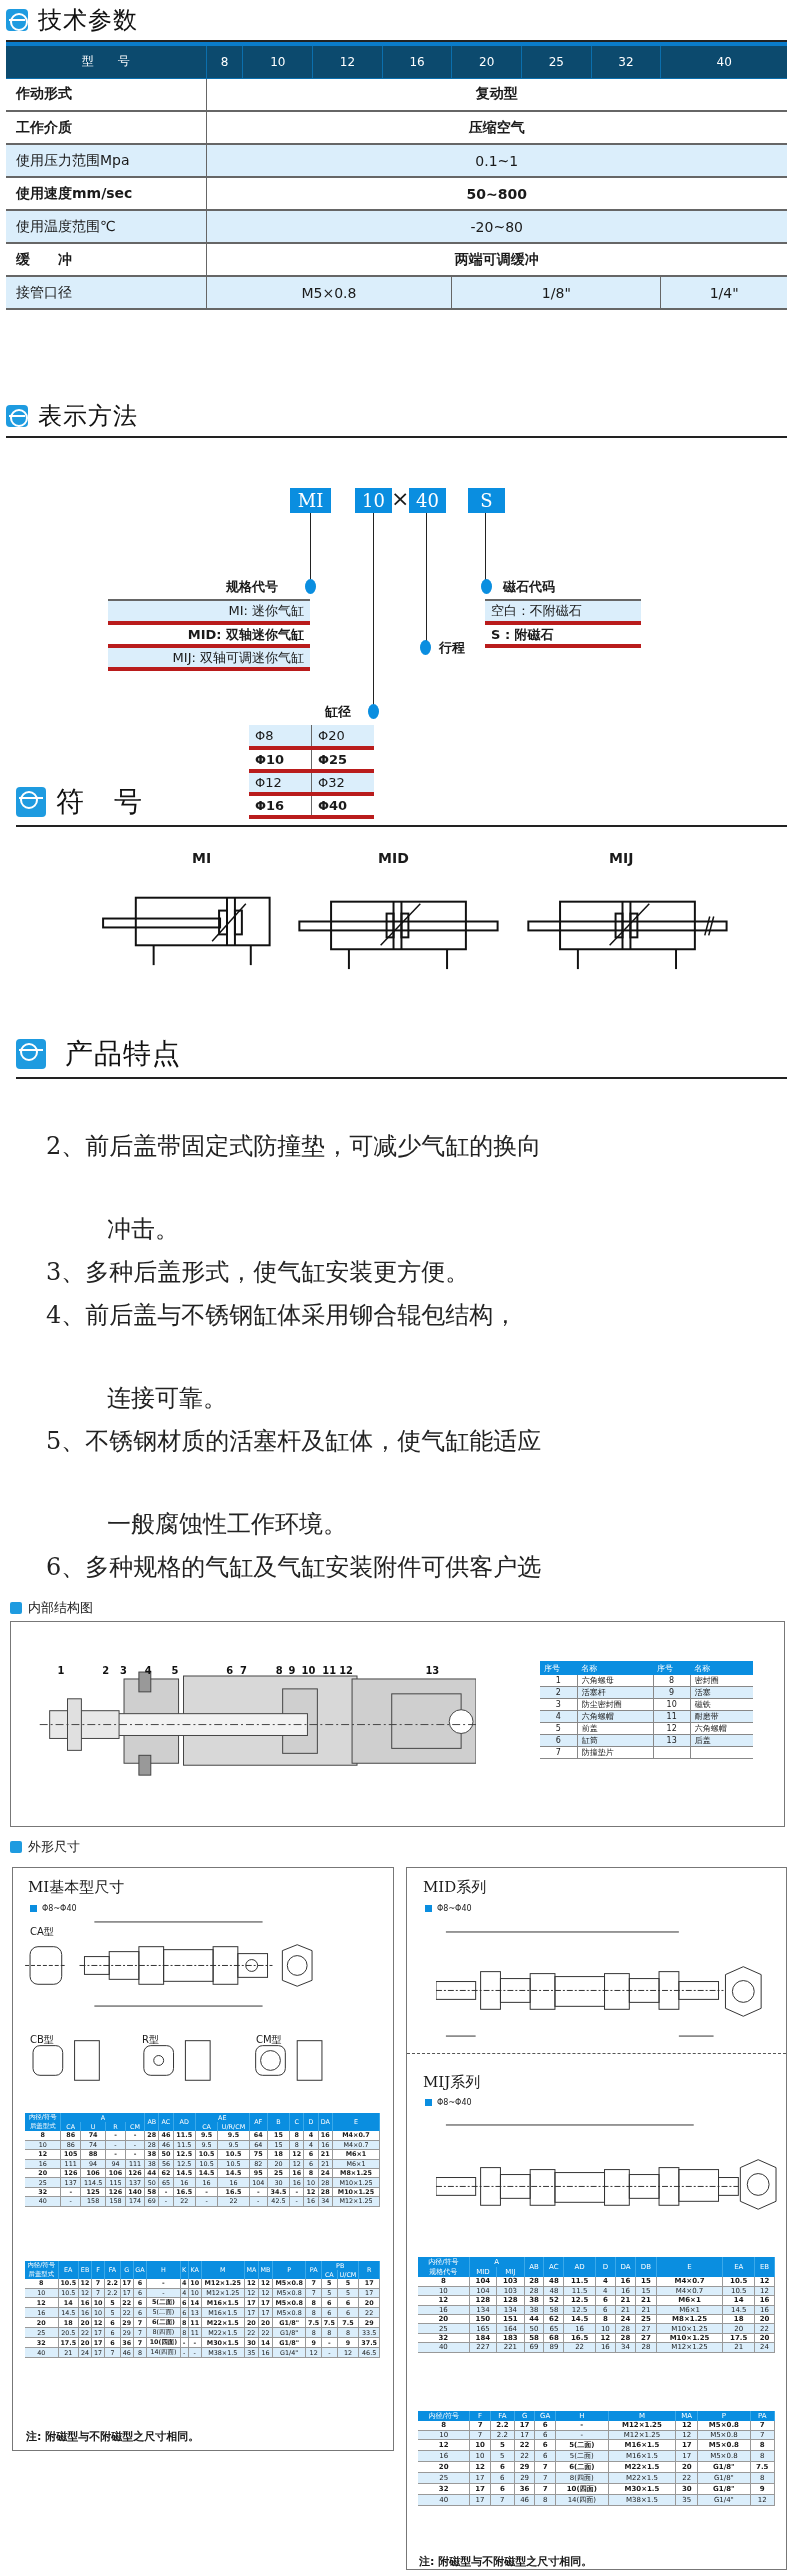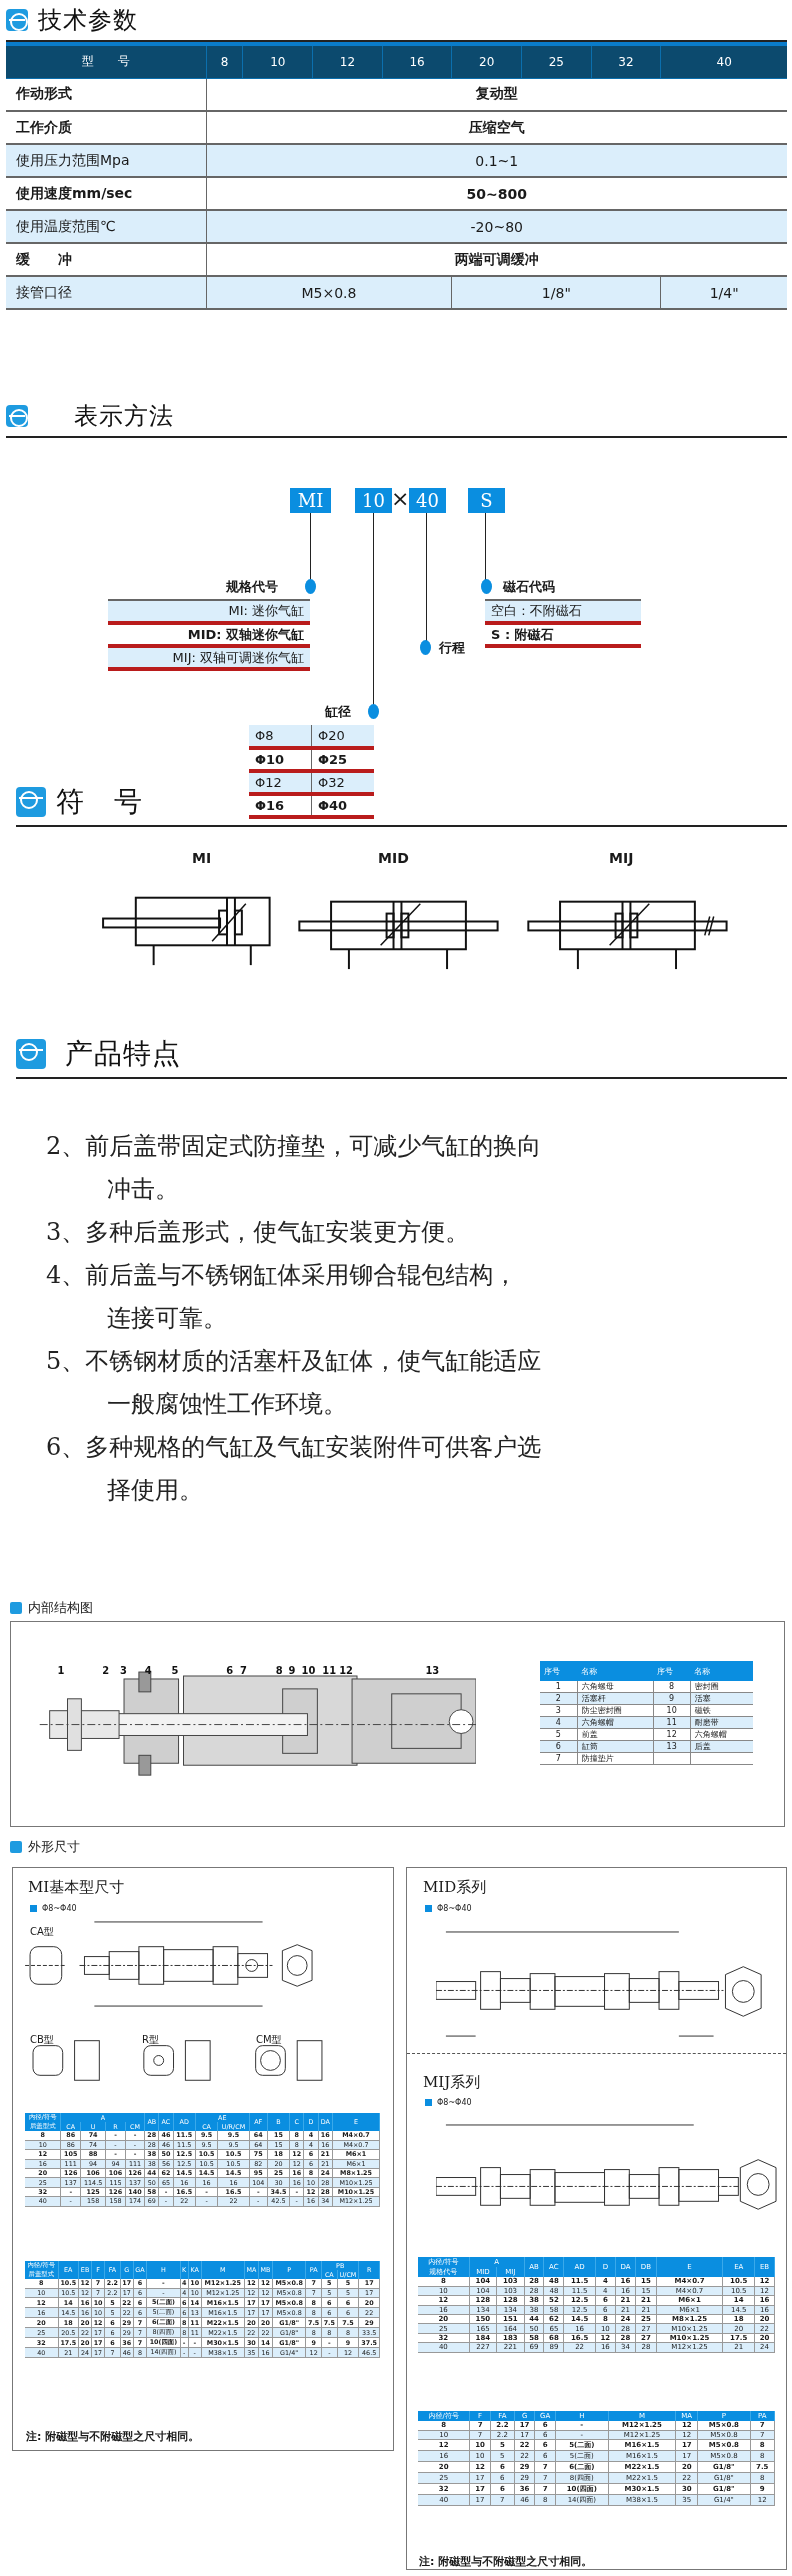--- a/index.html
+++ b/index.html
@@ -26,30 +26,30 @@
   .dot { position: absolute; width: 11px; height: 15px; background: #0a8ee0; border-radius: 50%; }
   .nlabel { position: absolute; font-size: 13px; font-weight: bold; }
   .ntable { position: absolute; border-collapse: collapse; font-size: 13px; }
   .ntable td { height: 23px; border-bottom: 4px solid #b91c1c; padding: 0 6px; }
   .ntable tr.alt td { background: #dbeefb; }
   .ntable tr.bold td { font-weight: bold; }
 
   .symlabel { position: absolute; font-size: 14px; font-weight: bold; }
 
   .features { position: absolute; left: 46px; top: 1125px; font-family: "DejaVu Serif", serif; font-size: 24px; line-height: 43px; color: #222; }
-  .features .cont { padding-left: 61px; }
+  .features .cont { padding-left: 61px; margin-top: 40px; }
 
   .small-head { position: absolute; display: flex; align-items: center; }
   .small-logo { width: 12px; height: 12px; background: #1e9be0; border-radius: 2px; margin-right: 6px; }
   .small-title { font-size: 13px; color: #222; }
 
   .panel { position: absolute; border: 1px solid #777; background: #fff; }
 
   table.parts { position: absolute; border-collapse: collapse; font-size: 8px; }
-  table.parts th { background: #0a8ee0; color: #fff; font-weight: normal; height: 20px; text-align: left; padding: 0 4px; }
+  table.parts th { background: #0a8ee0; color: #fff; font-weight: normal; height: 14px; text-align: left; padding: 0 4px; }
   table.parts td { height: 10px; border-bottom: 1px solid #888; padding: 0 4px; }
   table.parts td.n { text-align: center; }
   table.parts tr.alt td { background: #dbeefb; }
   table.parts td.bl { border-left: 1px solid #888; }
 
   .dim-title { position: absolute; font-family: "DejaVu Serif", serif; font-size: 15px; }
   .range { position: absolute; display: flex; align-items: center; font-size: 8px; }
   .range .sq { width: 7px; height: 7px; background: #0a8ee0; margin-right: 5px; }
   .type-lbl { position: absolute; font-size: 10px; }
 
@@ -108,21 +108,21 @@
       </tr>
   <tr class="alt">
     <td class="lbl">接管口径</td>
     <td colspan="4">M5×0.8</td>
     <td colspan="3" class="sep">1/8"</td>
     <td colspan="1" class="sep">1/4"</td>
   </tr>
 </tbody>
   </table>
 
-<div class="sec-head" style="top:400px;gap:36px;">
+<div class="sec-head" style="top:400px;">
   <span class="logo"></span>
   <span class="sec-title">表示方法</span>
 </div>
 
 <div class="code-box" style="left:290px;width:41px;">MI</div>
 <div class="code-box" style="left:355px;width:37px;">10</div>
 <div class="abs" style="left:391px;top:486px;font-size:22px;">×</div>
 <div class="code-box" style="left:409px;width:37px;">40</div>
 <div class="code-box" style="left:468px;width:37px;">S</div>
 

